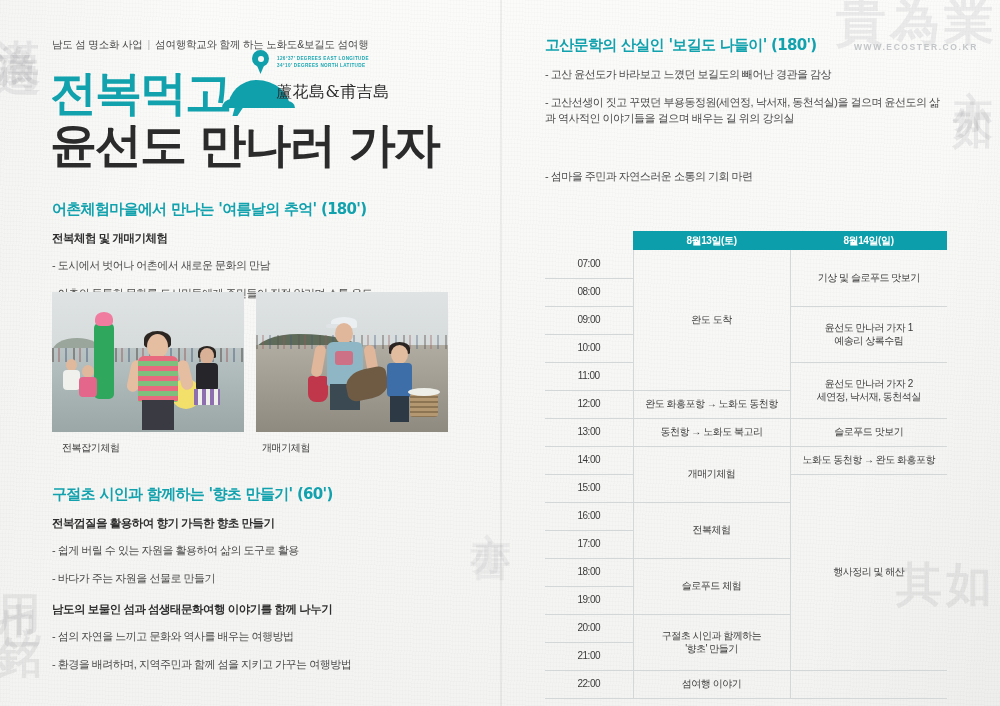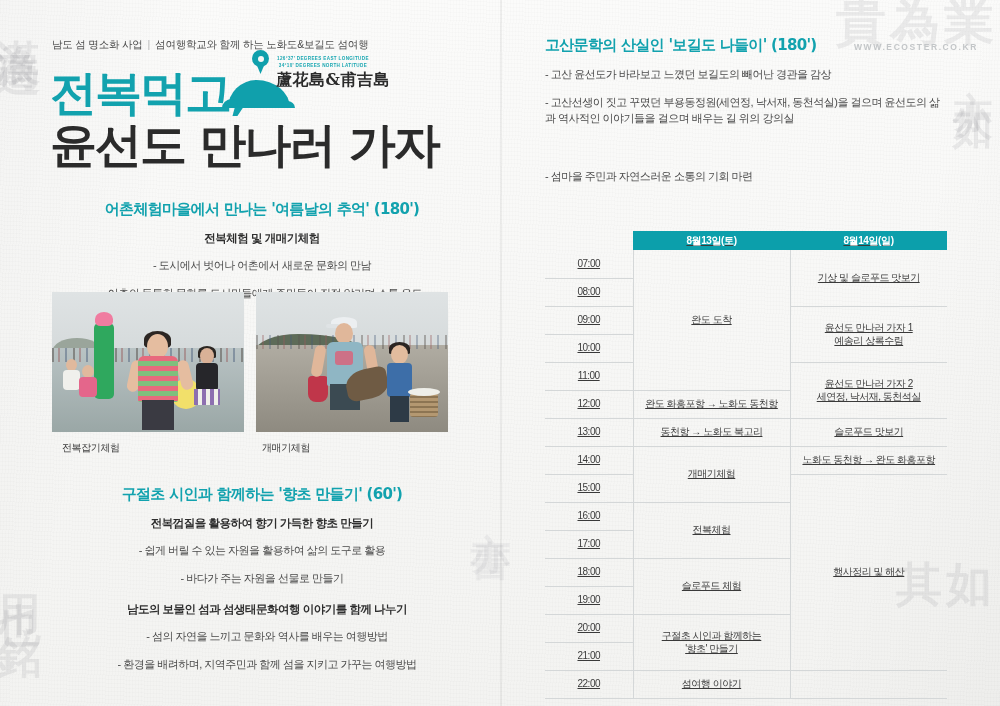--- a/index.html
+++ b/index.html
@@ -40,21 +40,21 @@
   .wm-rcol  { right: 6px;  top: 58px;  font-size: 40px; writing-mode: vertical-rl; letter-spacing: 10px; }
   .wm-mid   { left: 470px; top: 500px; font-size: 40px; writing-mode: vertical-rl; letter-spacing: 8px; color: rgba(120,125,130,0.09); }
 
   
   #fold {
     position: absolute; left: 500px; top: 0; width: 2px; height: 706px;
     background: linear-gradient(to right, rgba(0,0,0,0.00), rgba(0,0,0,0.10), rgba(0,0,0,0.00));
   }
 
   
-  #left-col  { position: absolute; left: 0;   top: 0; width: 500px; height: 546px; text-align: center; }
+  #left-col  { position: absolute; left: 0;   top: 0; width: 500px; height: 546px; }
   #right-col { position: absolute; left: 500px; top: 0; width: 500px; height: 706px; }
 
   
   .kicker {
     position: absolute; left: 52px; top: 38px;
     font-size: 10.5px; color: #4b4b4b; letter-spacing: -0.2px; white-space: nowrap;
   }
   .kicker .bar { color: #b9b9b9; padding: 0 5px; }
 
   .title-1 {
@@ -100,22 +100,22 @@
     position: absolute; left: 5.5px; top: 5.5px; width: 6px; height: 6px;
     background: #f7f7f6; border-radius: 50%;
   }
 
   .coords {
     position: absolute; left: 277px; top: 56px;
     font-size: 4.6px; color: #1aa7b2; letter-spacing: 0.35px; line-height: 1.5;
     white-space: pre-line; font-weight: 700;
   }
   .hanja {
-    position: absolute; left: 276px; top: 70px;
-    font-size: 16px; color: #2b2b2b; font-weight: 700; letter-spacing: 0.5px;
+    position: absolute; left: 276px; top: 82px;
+    font-size: 16px; color: #2b2b2b; font-weight: 400; letter-spacing: 0.5px;
     font-family: "DejaVu Serif", serif;
   }
 
   .site-url {
     position: absolute; right: 22px; top: 42px;
     font-size: 8.5px; color: #c3c6c8; letter-spacing: 1.6px; font-weight: 600;
   }
 
   
   .block { position: absolute; }
@@ -226,21 +226,21 @@
                background: #efefe9; border-radius: 50%; }
 
   .caption {
     position: absolute; font-size: 10px; color: #3c3c3c; letter-spacing: -0.4px;
   }
 
   
   #schedule {
     position: absolute; left: 545px; top: 231px; width: 402px;
     border-collapse: collapse;
-    font-size: 10px; color: #3a3a3a; text-decoration: underline;
+    font-size: 10px; color: #3a3a3a;
   }
   #schedule th {
     background: #0c9fab; color: #ffffff; font-weight: 700;
     font-size: 10px; height: 19px; letter-spacing: -0.4px; text-align: center;
     border: none;
   }
   #schedule th.corner { background: transparent; }
   #schedule td {
     text-align: center; vertical-align: middle; letter-spacing: -0.5px;
     line-height: 1.35;

